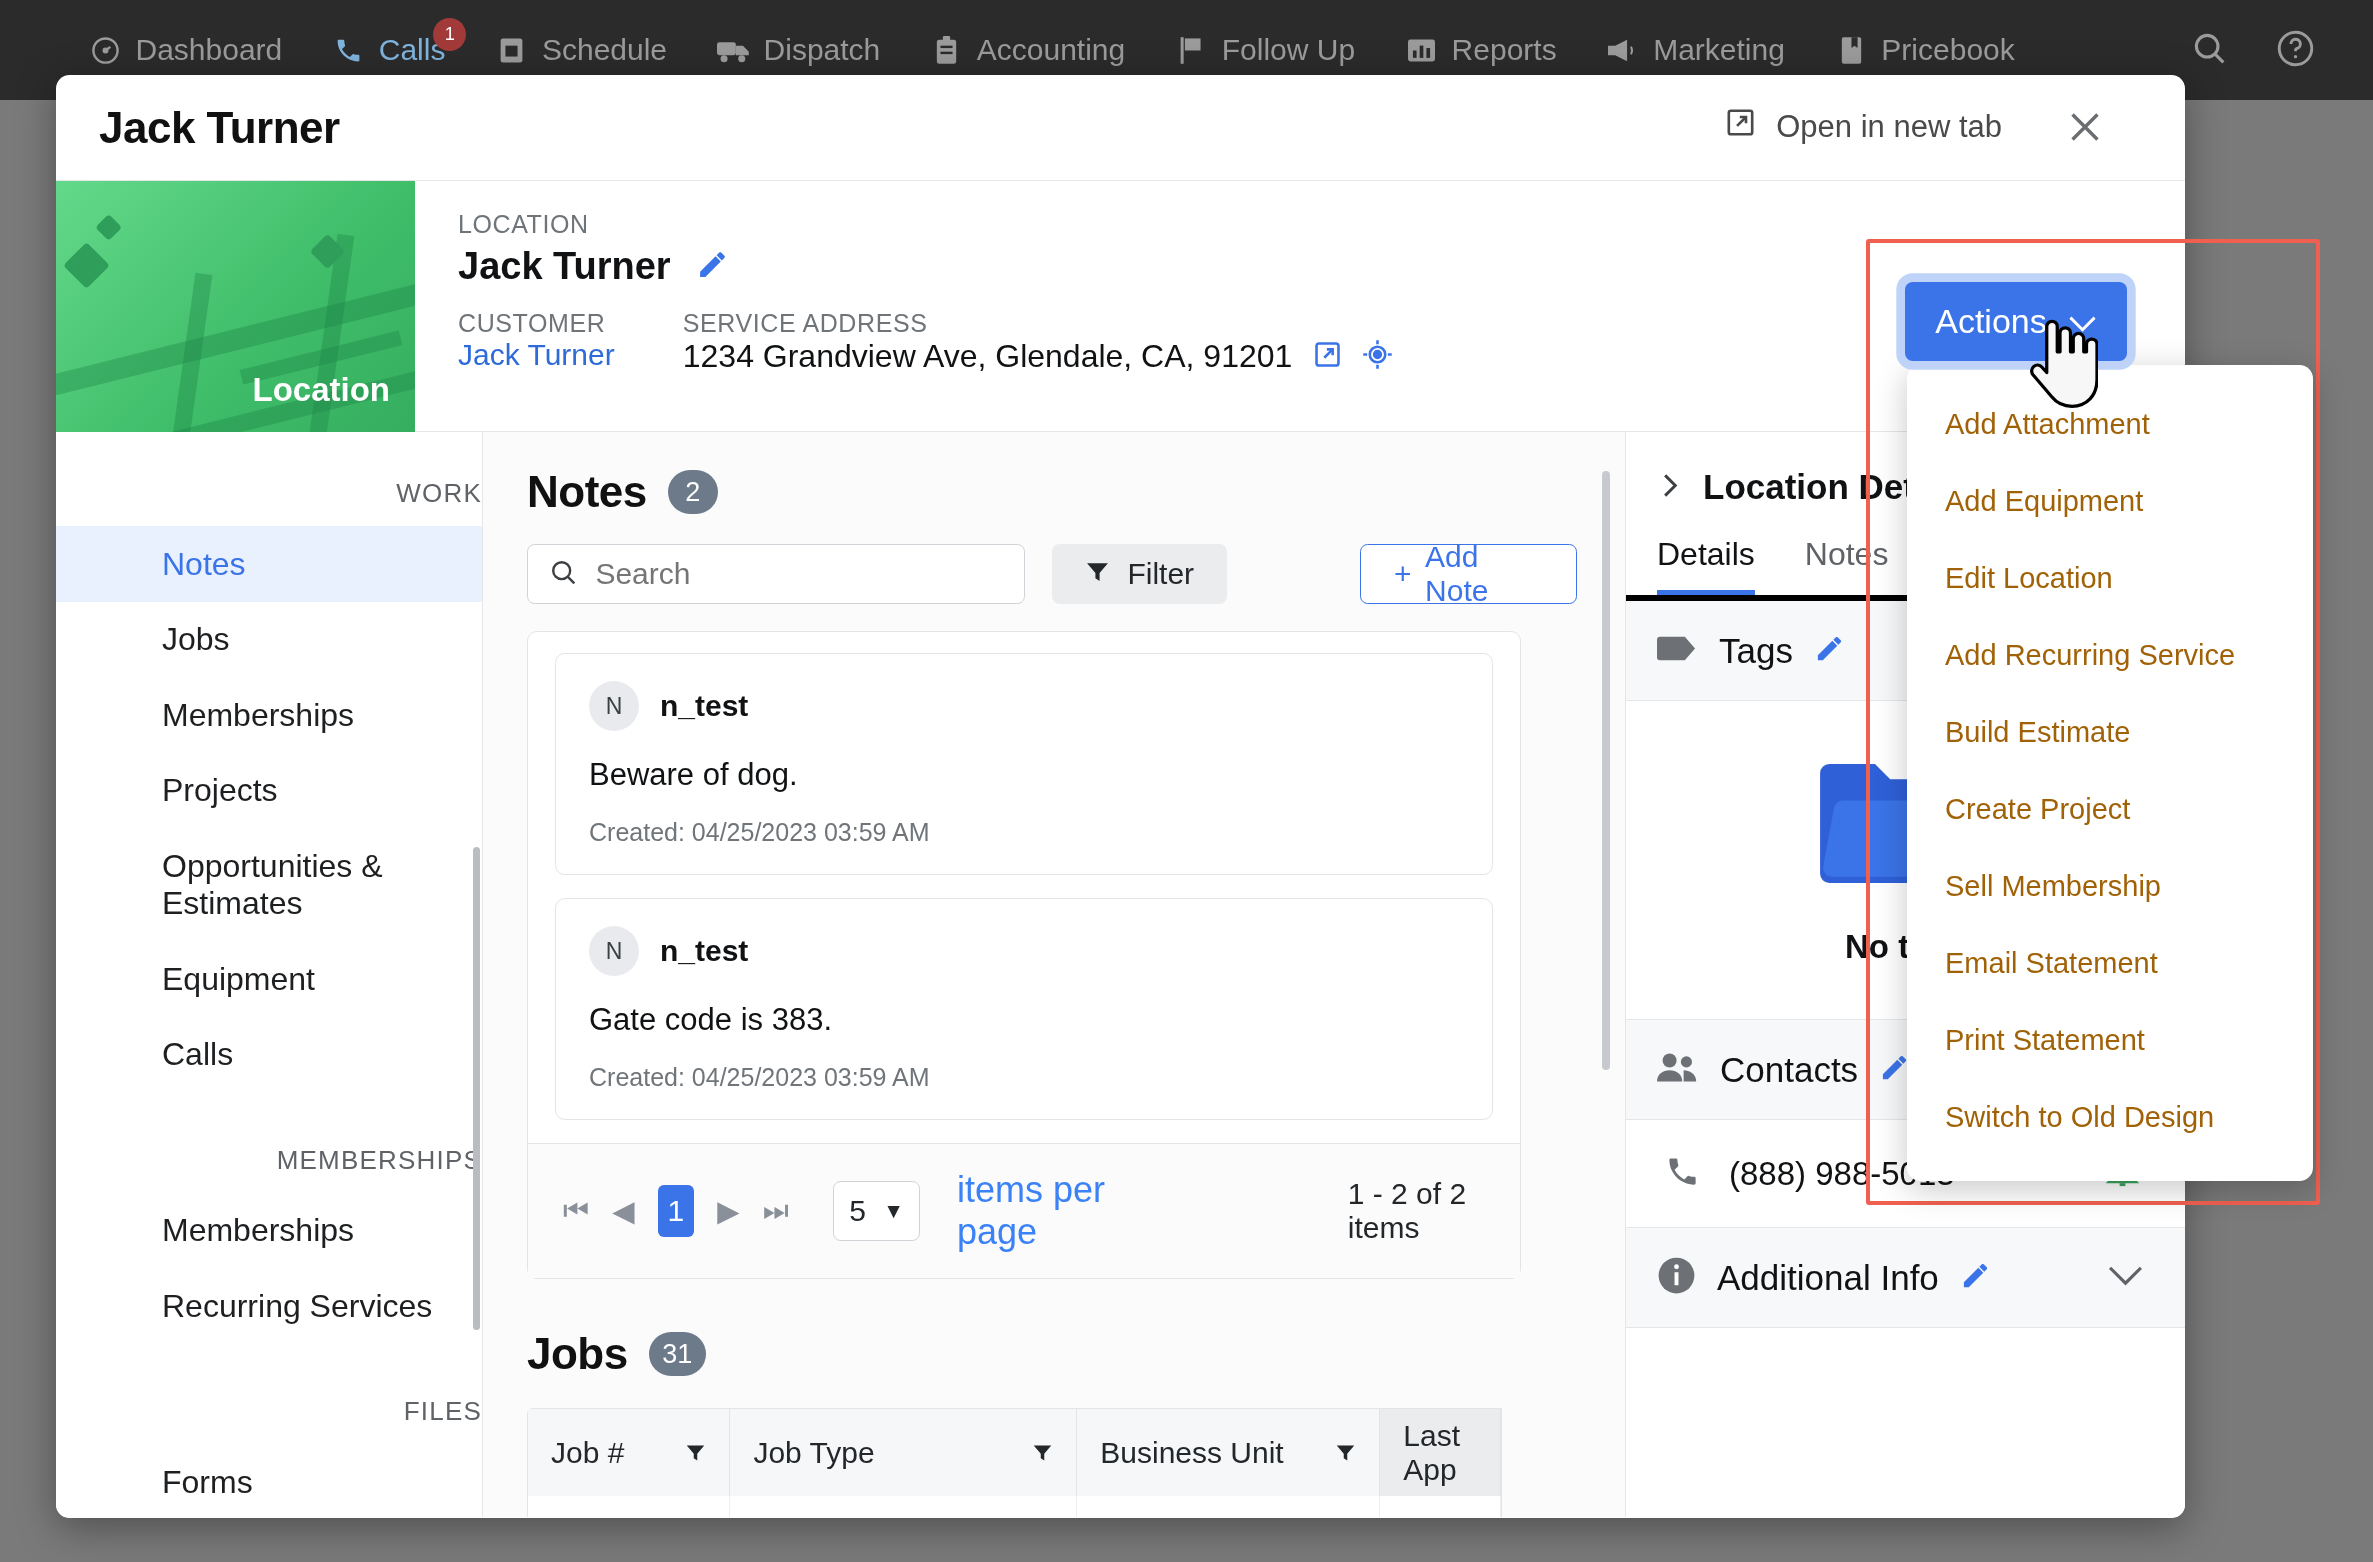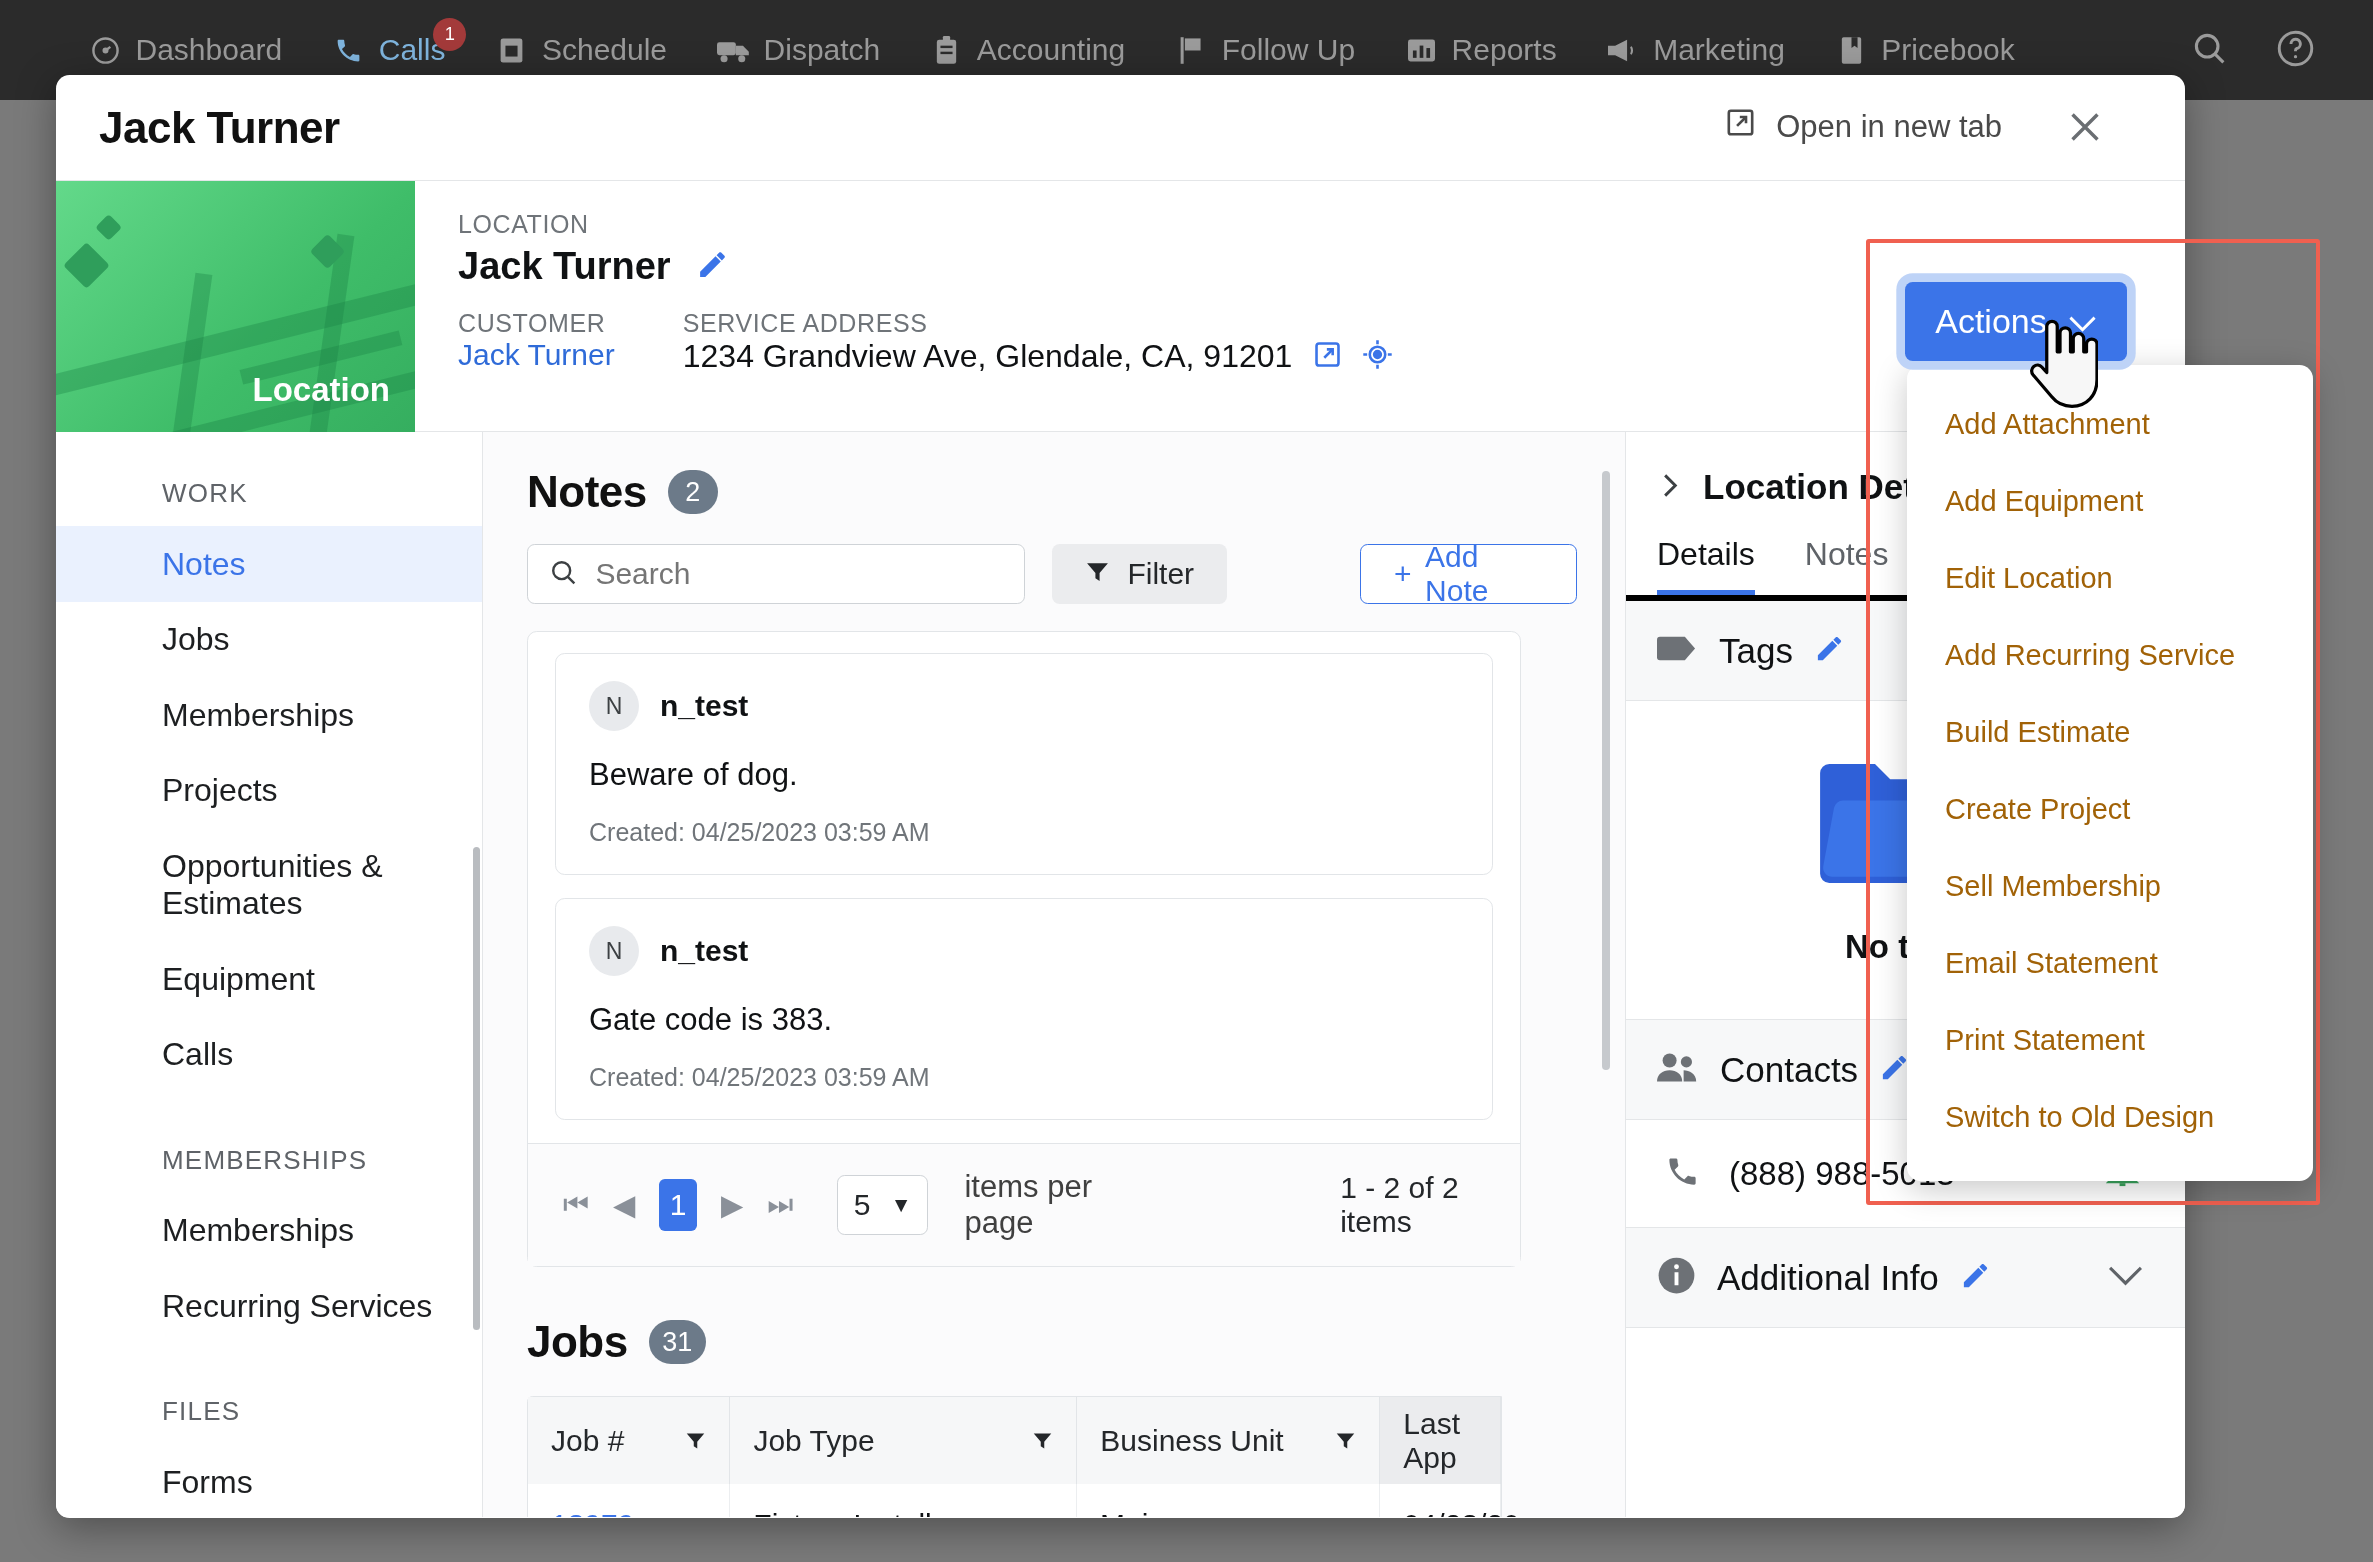--- a/index.html
+++ b/index.html
@@ -106,21 +106,21 @@
   #cust-addr-row { display: flex; gap: 68px; margin-top: 21px; }
   .link-blue { color: #2f6bd8; font-size: 30px; }
   .addr-text { font-size: 32px; color: #101214; }
   #addr-line { display: flex; align-items: center; gap: 19.3px; }
 
   
   #modal-body { display: flex; height: calc(1443px - 106px - 252px); }
 
   
   #leftnav { width: 427px; border-right: 1px solid #e4e6e8; padding-top: 46px; position: relative; background: #fff; }
-  .nav-group-label { font-size: 26px; color: #5f6368; letter-spacing: 1.2px; padding-left: 106px; margin-bottom: 17.4px; }
+  .nav-group-label { font-size: 26px; color: #5f6368; letter-spacing: 1.2px; padding-left: 106px; margin-bottom: 17.4px; text-align: right; }
   .nav-link {
     font-size: 32px; color: #1d1f21; padding: 19.3px 0 19.3px 106px; display: block;
   }
   .nav-link.sel { background: #eaf1fe; color: #3b74e8; }
   .nav-spacer { height: 52px; }
   #leftnav-scroll {
     position: absolute; right: 1.9px; top: 415px; width: 6.8px; height: 483px;
     background: #b9bcc0; border-radius: 3.9px;
   }
 
@@ -168,21 +168,21 @@
   .pg-arrow { font-size: 29px; color: #8a9099; width: 33px; text-align: center; }
   .pg-num {
     width: 52px; height: 52px; background: #3b74e8; color: #fff; border-radius: 5.8px;
     display: flex; align-items: center; justify-content: center; font-size: 30px;
   }
   #per-page-sel {
     width: 112px; height: 60px; border: 1px solid #cfd3d7; border-radius: 7.7px; background: #fff;
     display: flex; align-items: center; justify-content: space-between; padding: 0 15.4px;
     font-size: 30px; color: #24272a; margin-left: 21px;
   }
-  #per-page-label { font-size: 31px; color: #404040; margin-left: 13.5px; }
+  #per-page-label { font-size: 36px; color: #3b82f6; margin-left: 13.5px; }
   #items-range { font-size: 30px; color: #24272a; margin-left: 203px; }
 
   #jobs-head { margin-top: 50px; }
   #jobs-table { margin-top: 29px; width: 975px; border: 1px solid #e2e5e8; border-top-left-radius: 5.8px; }
   .jt-head { display: flex; background: #f6f7f8; height: 87px; }
   .jt-th {
     display: flex; align-items: center; justify-content: space-between;
     padding: 0 23px; font-size: 30px; color: #24272a; border-right: 1px solid #e2e5e8;
   }
   .jt-th.shade { background: #ebecee; }

